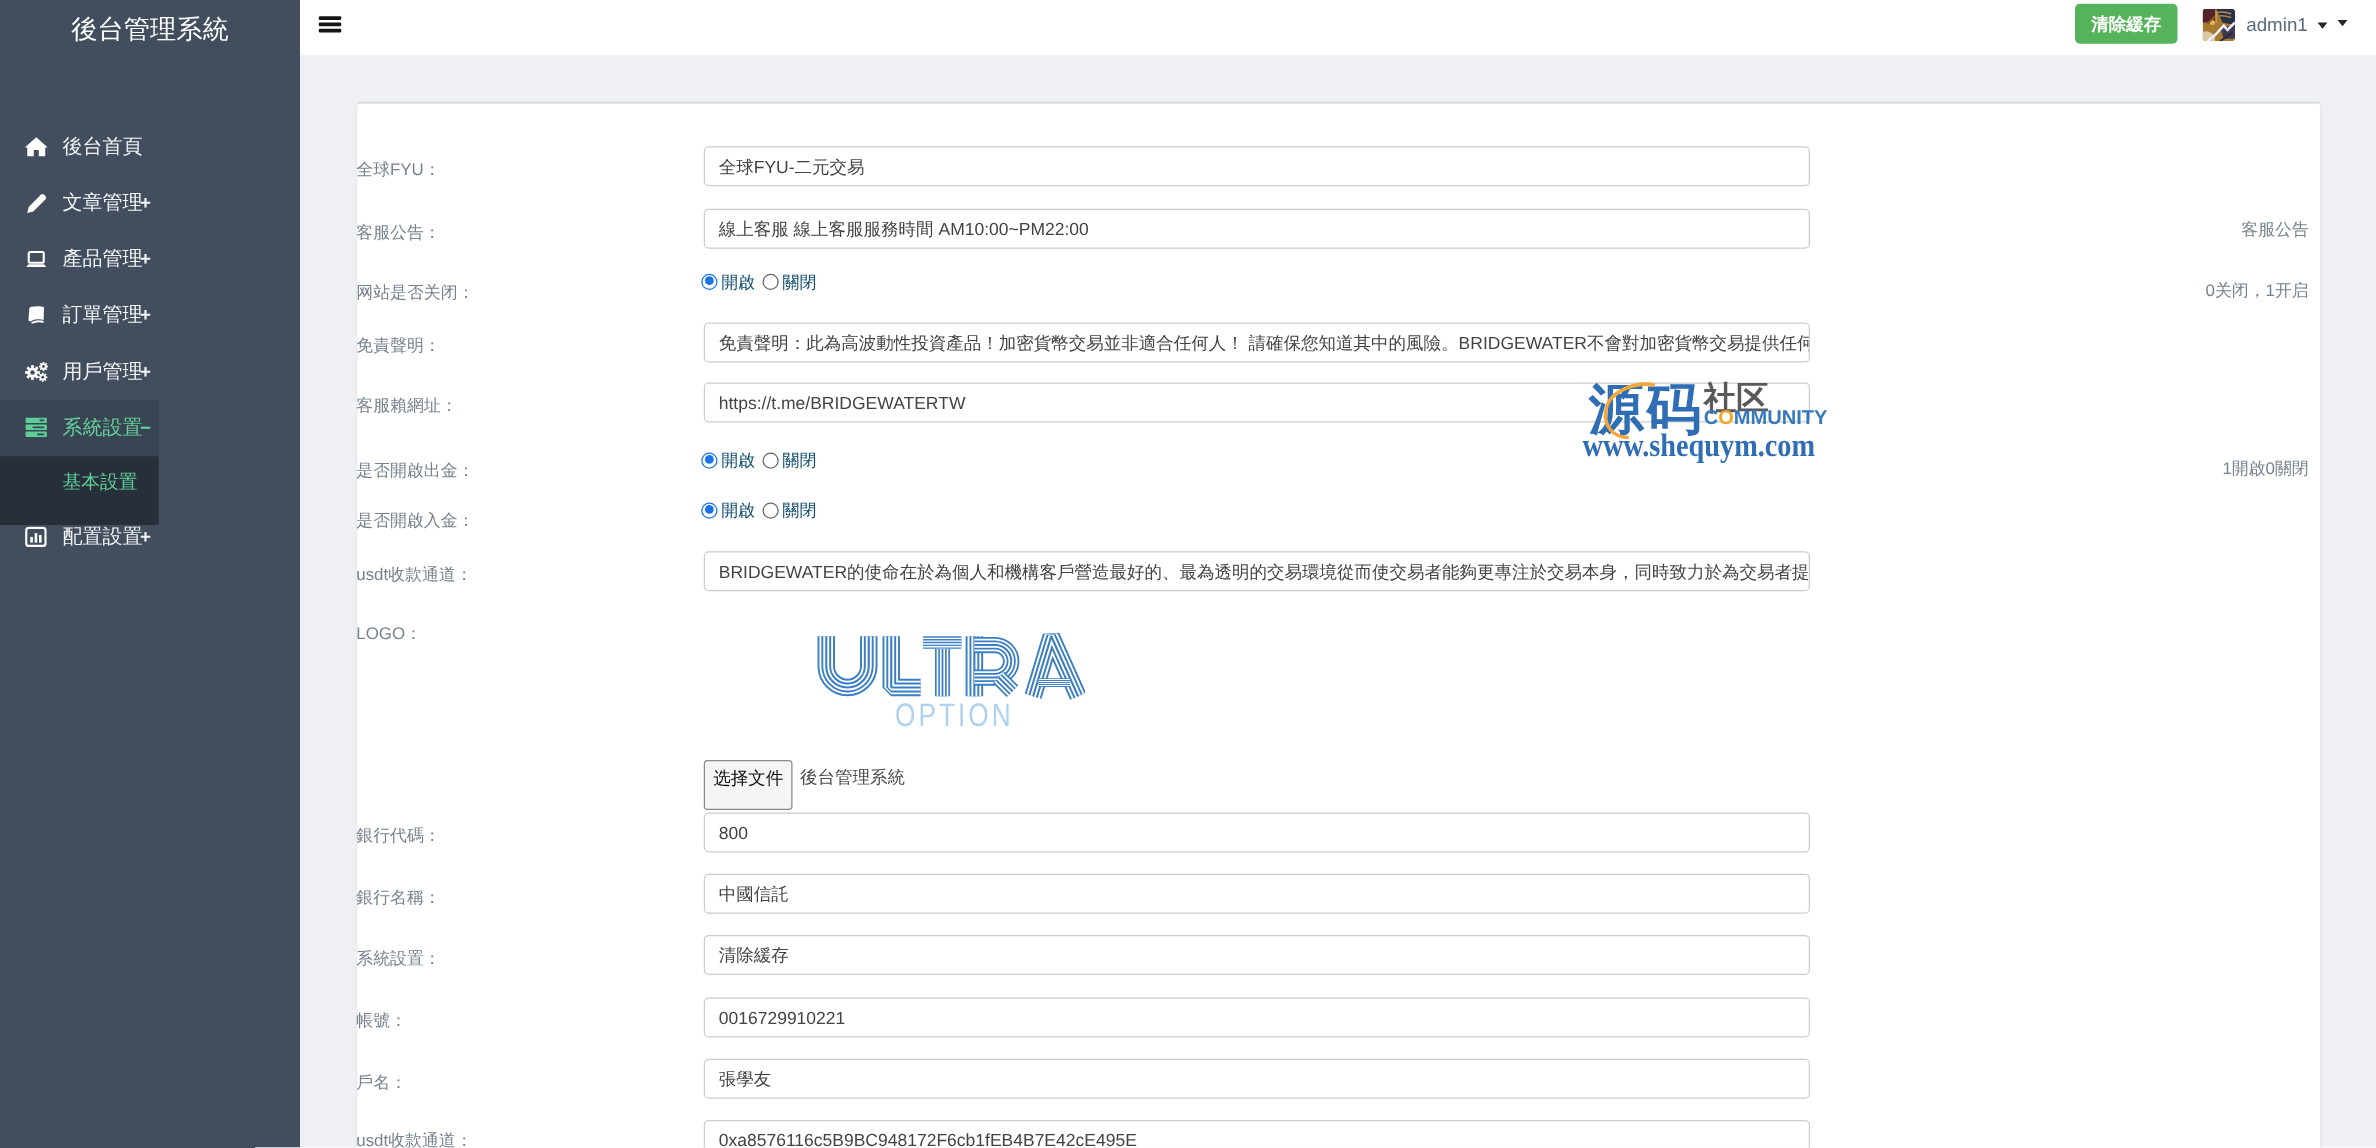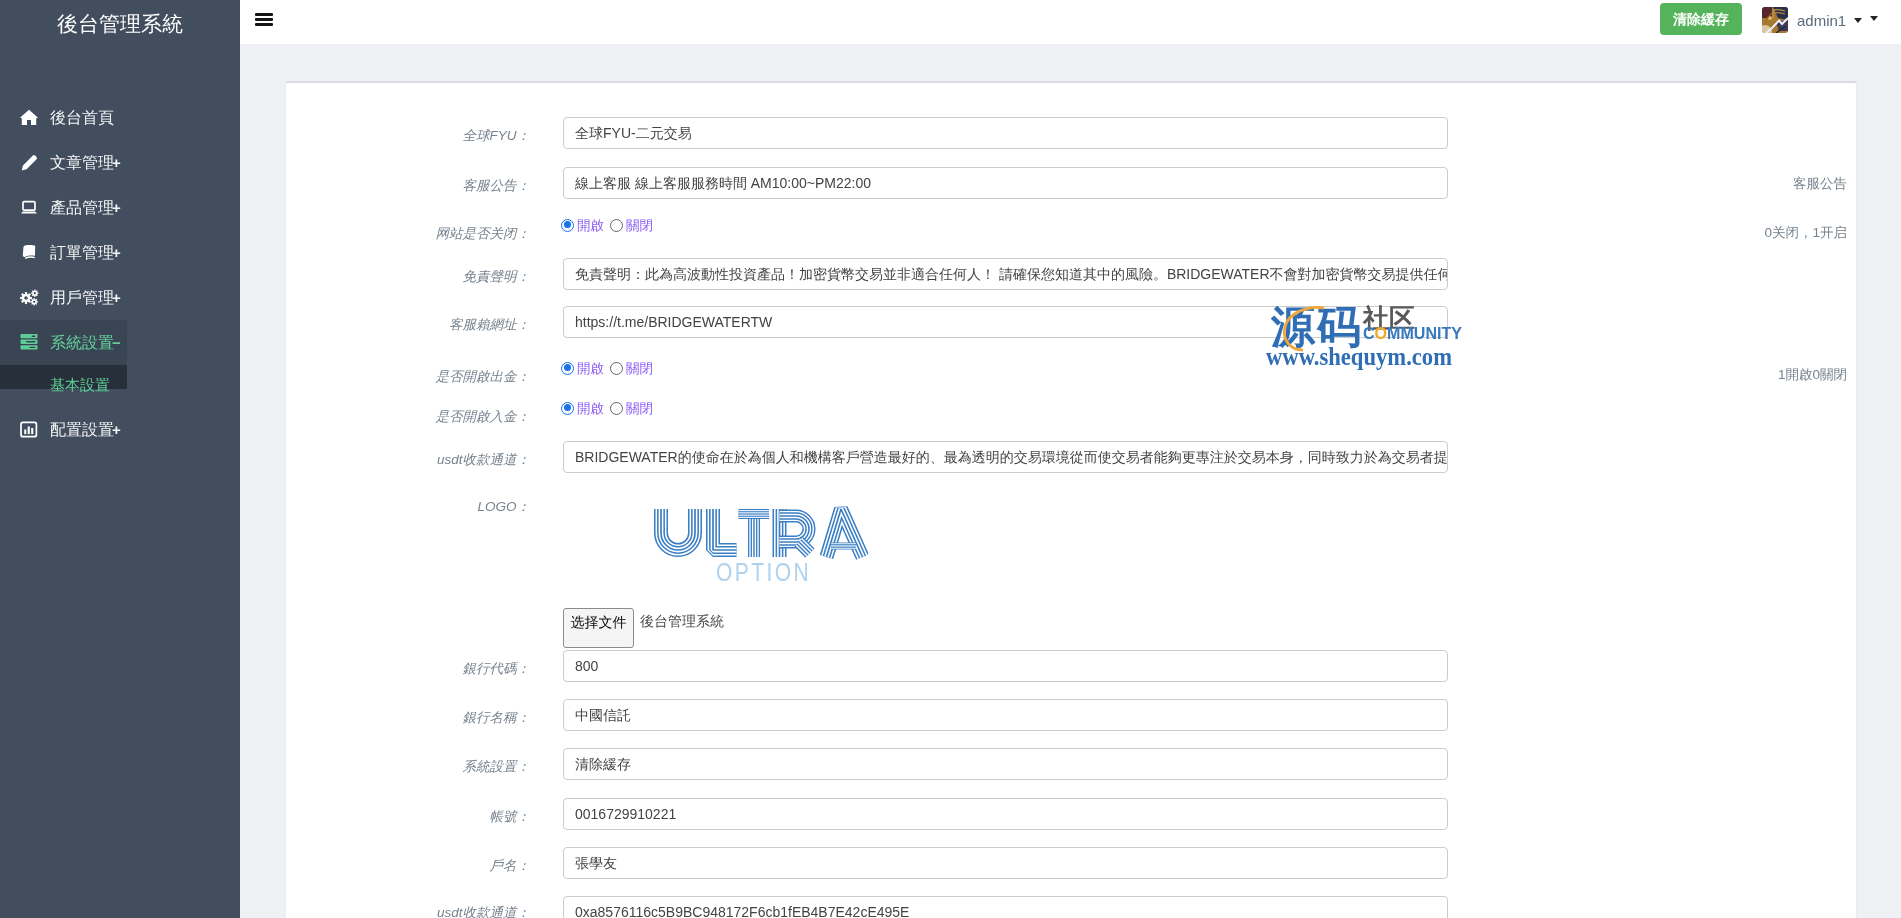--- a/index.html
+++ b/index.html
@@ -6,34 +6,34 @@
 html,body { width:1901px; height:918px; overflow:hidden; }
 body { font-family:"Liberation Sans", sans-serif; background:#eef0f4; position:relative; }
 #sidebar { position:absolute; left:0; top:0; width:240px; height:918px; background:#424e5d; z-index:5; }
 .brand { position:absolute; left:0; top:0; width:240px; height:47px; line-height:47px; text-align:center; color:#fdfefe; font-size:21px; }
 .mi { position:absolute; left:0; width:240px; height:45px; color:#f2f4f7; font-size:16px; white-space:nowrap; }
 .mi .txt { position:absolute; left:50px; top:12px; line-height:21px; }
 .pm { font-weight:bold; font-size:15px; display:inline-block; margin-left:-2px; }
 .mi .ico { position:absolute; left:20px; top:14px; width:18px; height:17px; }
 .mi.active { color:#64d39c; }
 #activebg { position:absolute; left:0; top:320px; width:127px; height:45px; background:#3a4554; }
-#submenu { position:absolute; left:0; top:365px; width:127px; height:24px; background:#272f3a; color:#5fd098; font-size:15px; }
+#submenu { position:absolute; left:0; top:365px; width:127px; height:55px; background:#272f3a; color:#5fd098; font-size:15px; }
 #submenu .txt { position:absolute; left:50px; top:11px; }
 #navbar { position:absolute; left:240px; top:0; width:1661px; height:44px; background:#fff; z-index:4; }
 .burger { position:absolute; left:15px; top:12.5px; width:18px; height:15px; }
 .burger div { position:absolute; left:0; width:18px; height:3.5px; background:#151515; border-radius:1px; }
 .btn-green { position:absolute; left:1420px; top:3px; width:82px; height:32px; background:#55b35b; border-radius:4px; color:#fff; font-size:14px; text-align:center; line-height:32px;font-weight:bold; }
 .avatar { position:absolute; left:1522px; top:7px; width:26px; height:26px; border-radius:3px; overflow:hidden; }
 .uname { position:absolute; left:1557px; top:12px; font-size:15px; color:#5b6b7d; }
 .caret { position:absolute; width:0; height:0; border-left:4.5px solid transparent; border-right:4.5px solid transparent; border-top:5px solid #262626; }
 #card { position:absolute; left:285px; top:81px; width:1572px; height:903px; background:#fff; border:1px solid #ececec; border-top:2px solid #d9dce1; border-radius:3px; box-shadow:0 1px 1px rgba(0,0,0,0.05); z-index:1; }
-.lbl { position:absolute; left:285px; width:245px; text-align:right; font-size:13.5px; color:#76828e; z-index:2;font-style:italic; }
+.lbl { position:absolute; left:285px; width:245px; font-size:13.5px; color:#76828e; z-index:2; }
 .inp { position:absolute; left:563px; width:885px; height:32px; background:#fff; border:1px solid #ccc; border-radius:4px; font-size:14px; color:#434343; line-height:31px; padding-left:11px; white-space:nowrap; overflow:hidden; z-index:2; }
 .helper { position:absolute; width:300px; right:54px; text-align:right; font-size:13.5px; color:#76828e; z-index:2; }
-.rgroup { position:absolute; left:561px; height:16px; z-index:2; font-size:13.5px; color:#8b5cf6; white-space:nowrap; }
+.rgroup { position:absolute; left:561px; height:16px; z-index:2; font-size:13.5px; color:#0c4a6e; white-space:nowrap; }
 .rad { display:inline-block; vertical-align:middle; width:13px; height:13px; border-radius:50%; position:relative; margin-right:3px; margin-top:-2px; }
 .rad.on { border:1.5px solid #1a73e8; }
 .rad.on:after { content:""; position:absolute; left:1.5px; top:1.5px; width:7px; height:7px; border-radius:50%; background:#1a73e8; }
 .rad.off { border:1.5px solid #666; }
 .rlab { display:inline-block; vertical-align:middle; margin-right:6px; }
 #filebtn { position:absolute; left:563px; top:608px; width:71px; height:40px; background:#f5f5f5; border:1px solid #8b8b8b; border-radius:3px; font-size:14px; color:#0a0a0a; text-align:center; line-height:26px; z-index:2; }
 #filetxt { position:absolute; left:640px; top:613px; font-size:14px; color:#4a4a4a; z-index:2; }
 #ultra { position:absolute; left:653px; top:505px; z-index:2; }
 #wm { position:absolute; left:1262px; top:299px; width:210px; height:75px; z-index:10; }
 </style>

